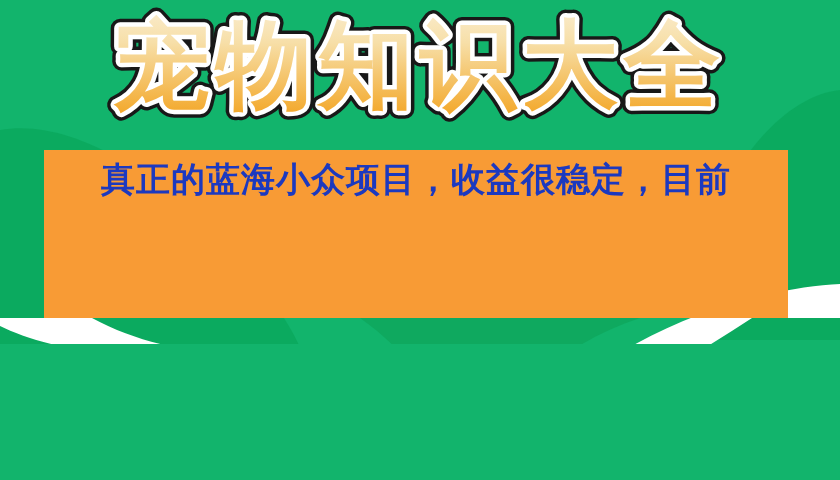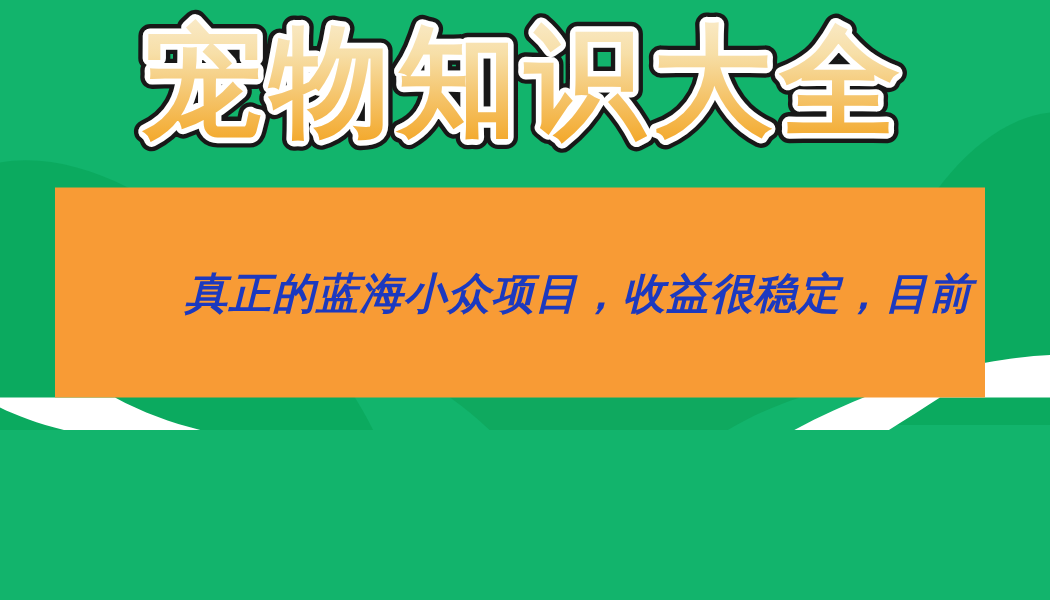--- a/index.html
+++ b/index.html
@@ -24,22 +24,22 @@
   #title-svg{overflow:visible;display:block;}
   .t-base{
     font-family:"DejaVu Sans","Liberation Sans",sans-serif;
     font-size:96px;font-weight:bold;letter-spacing:6px;
   }
 
   
   #sub-panel{
     position:absolute;left:44px;top:150px;width:744px;height:168px;
     background:#f89b35;z-index:5;
-    display:flex;flex-direction:column;align-items:flex-end;justify-content:center;
-    box-sizing:border-box;padding:4px 10px 0 10px;font-style:italic;
+    display:flex;flex-direction:row;align-items:flex-start;justify-content:center;
+    box-sizing:border-box;padding:4px 10px 0 10px;
   }
   .sub-line{
     color:#1c39bf;
     font-family:"DejaVu Sans","Liberation Sans",sans-serif;
     font-weight:bold;
     font-size:34px;
     line-height:1.52;
     white-space:nowrap;
     letter-spacing:1px;
     text-align:center;

